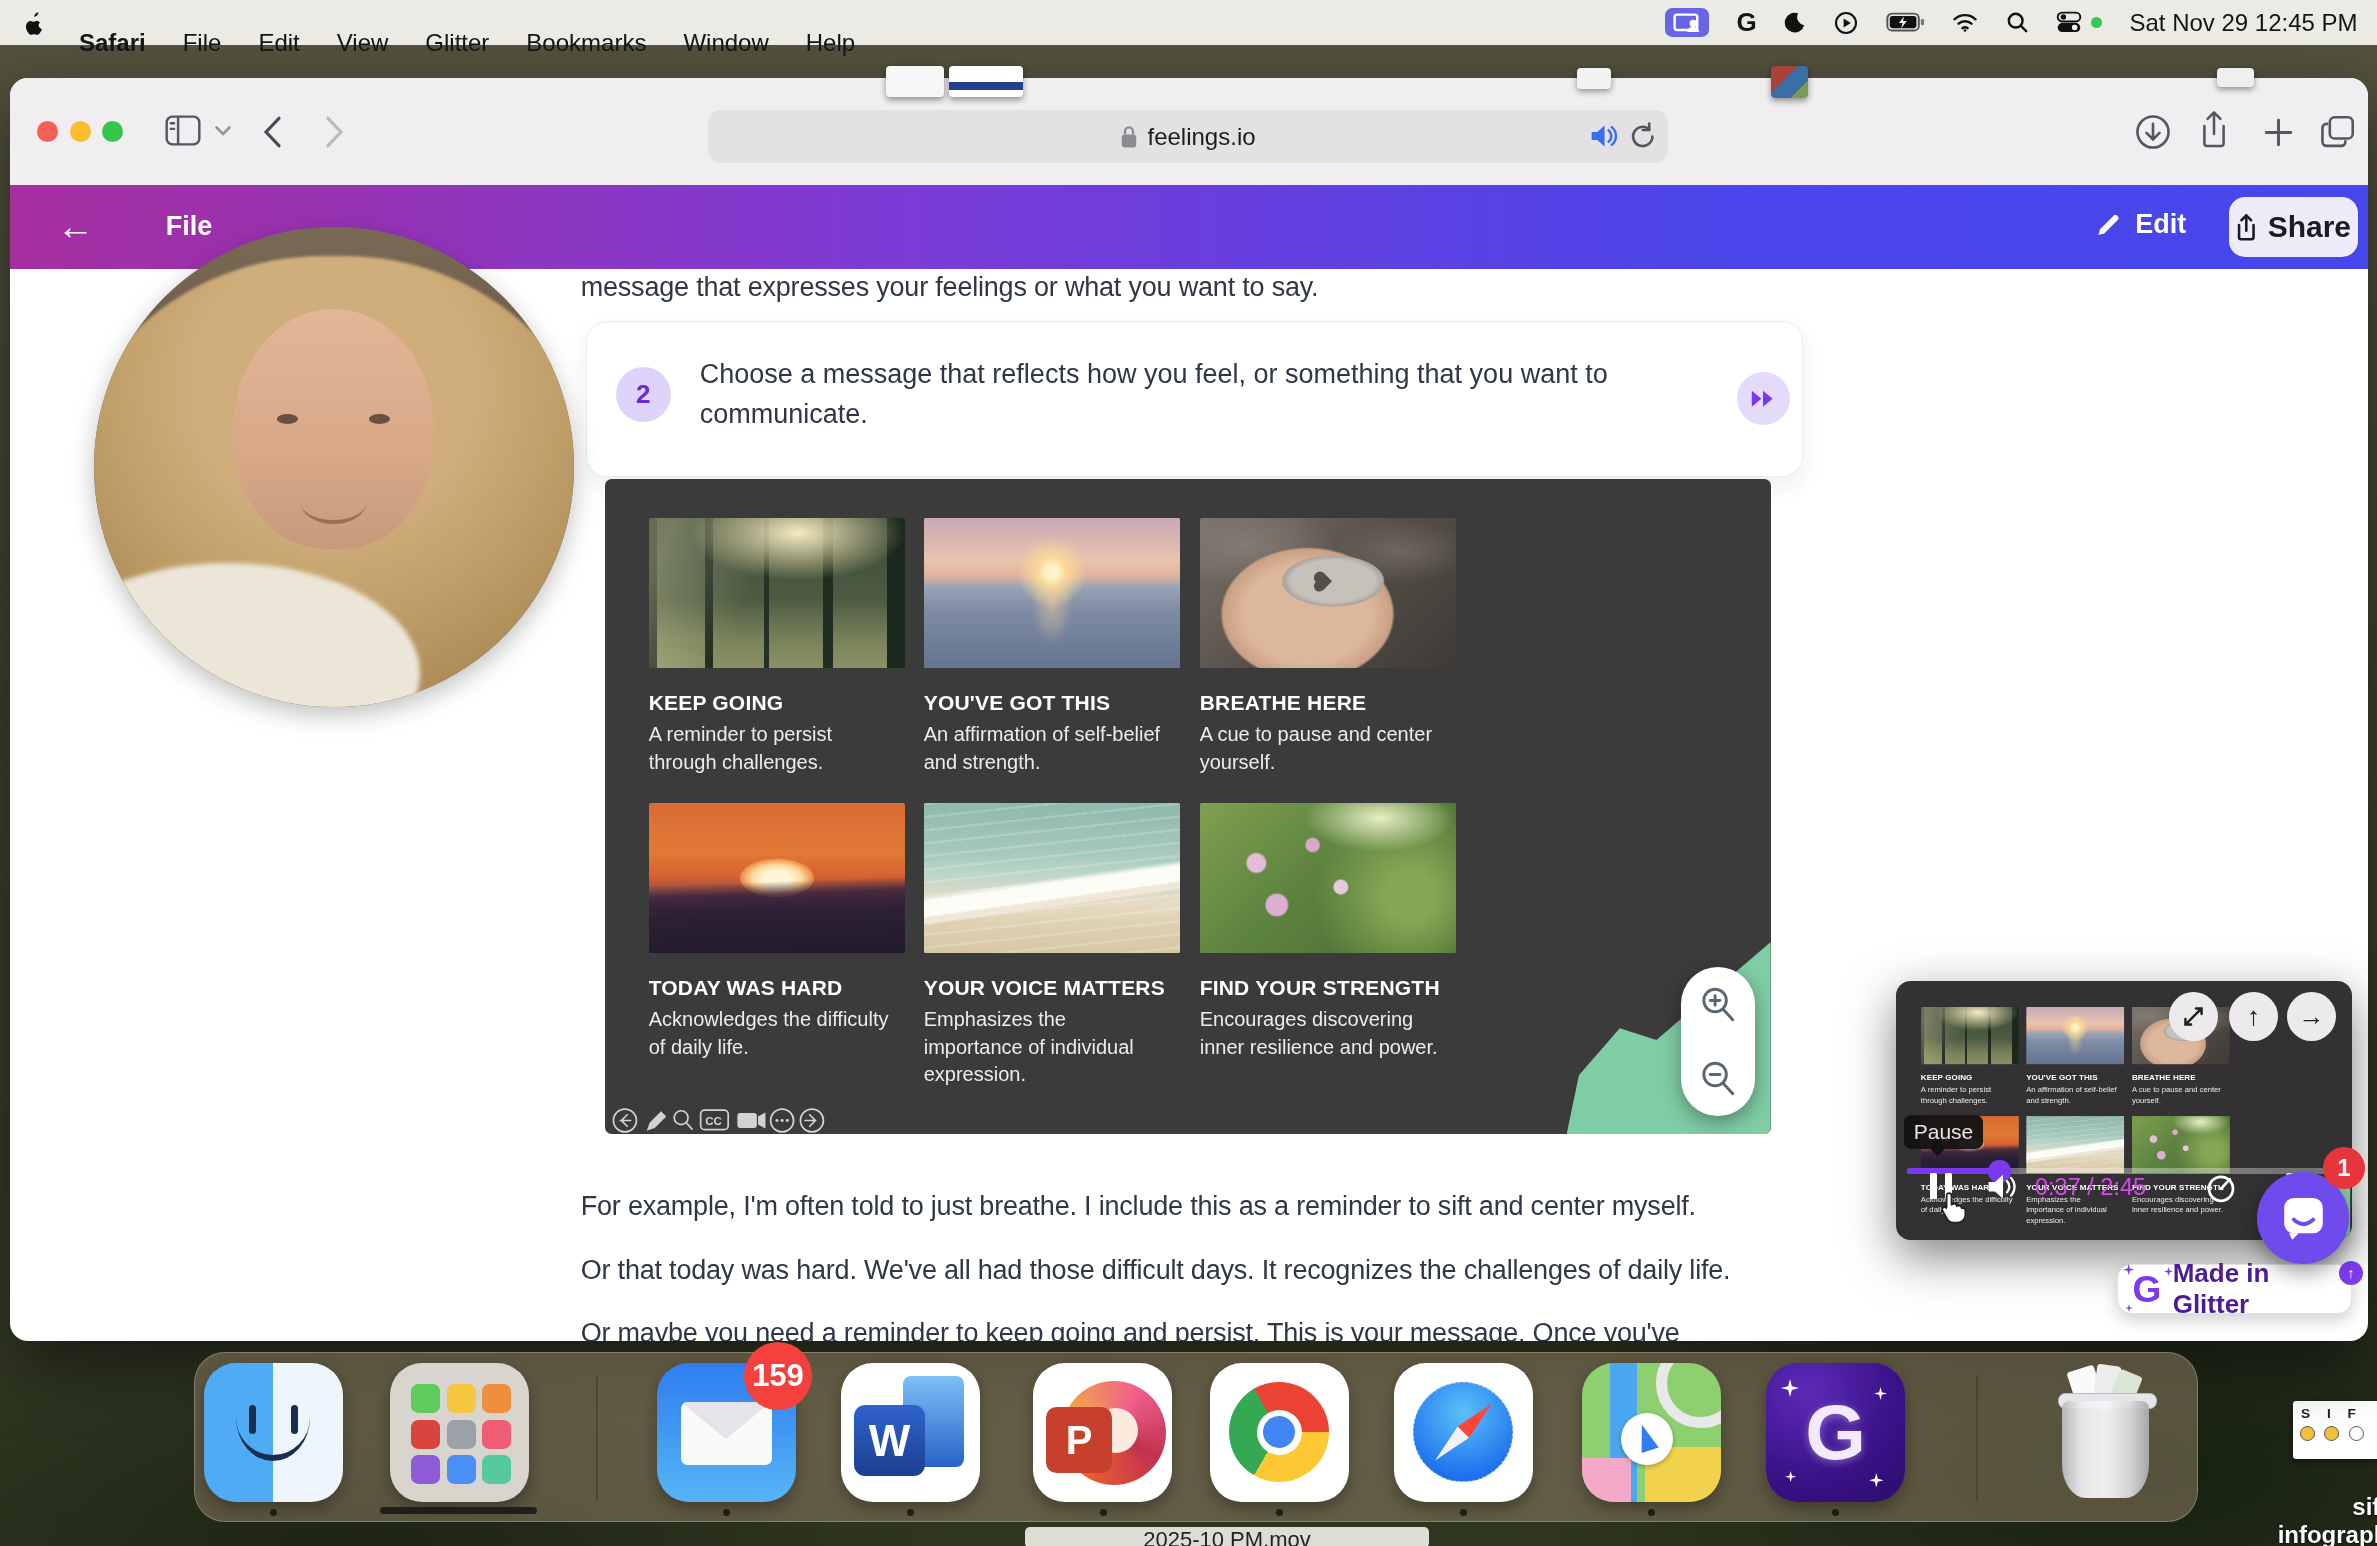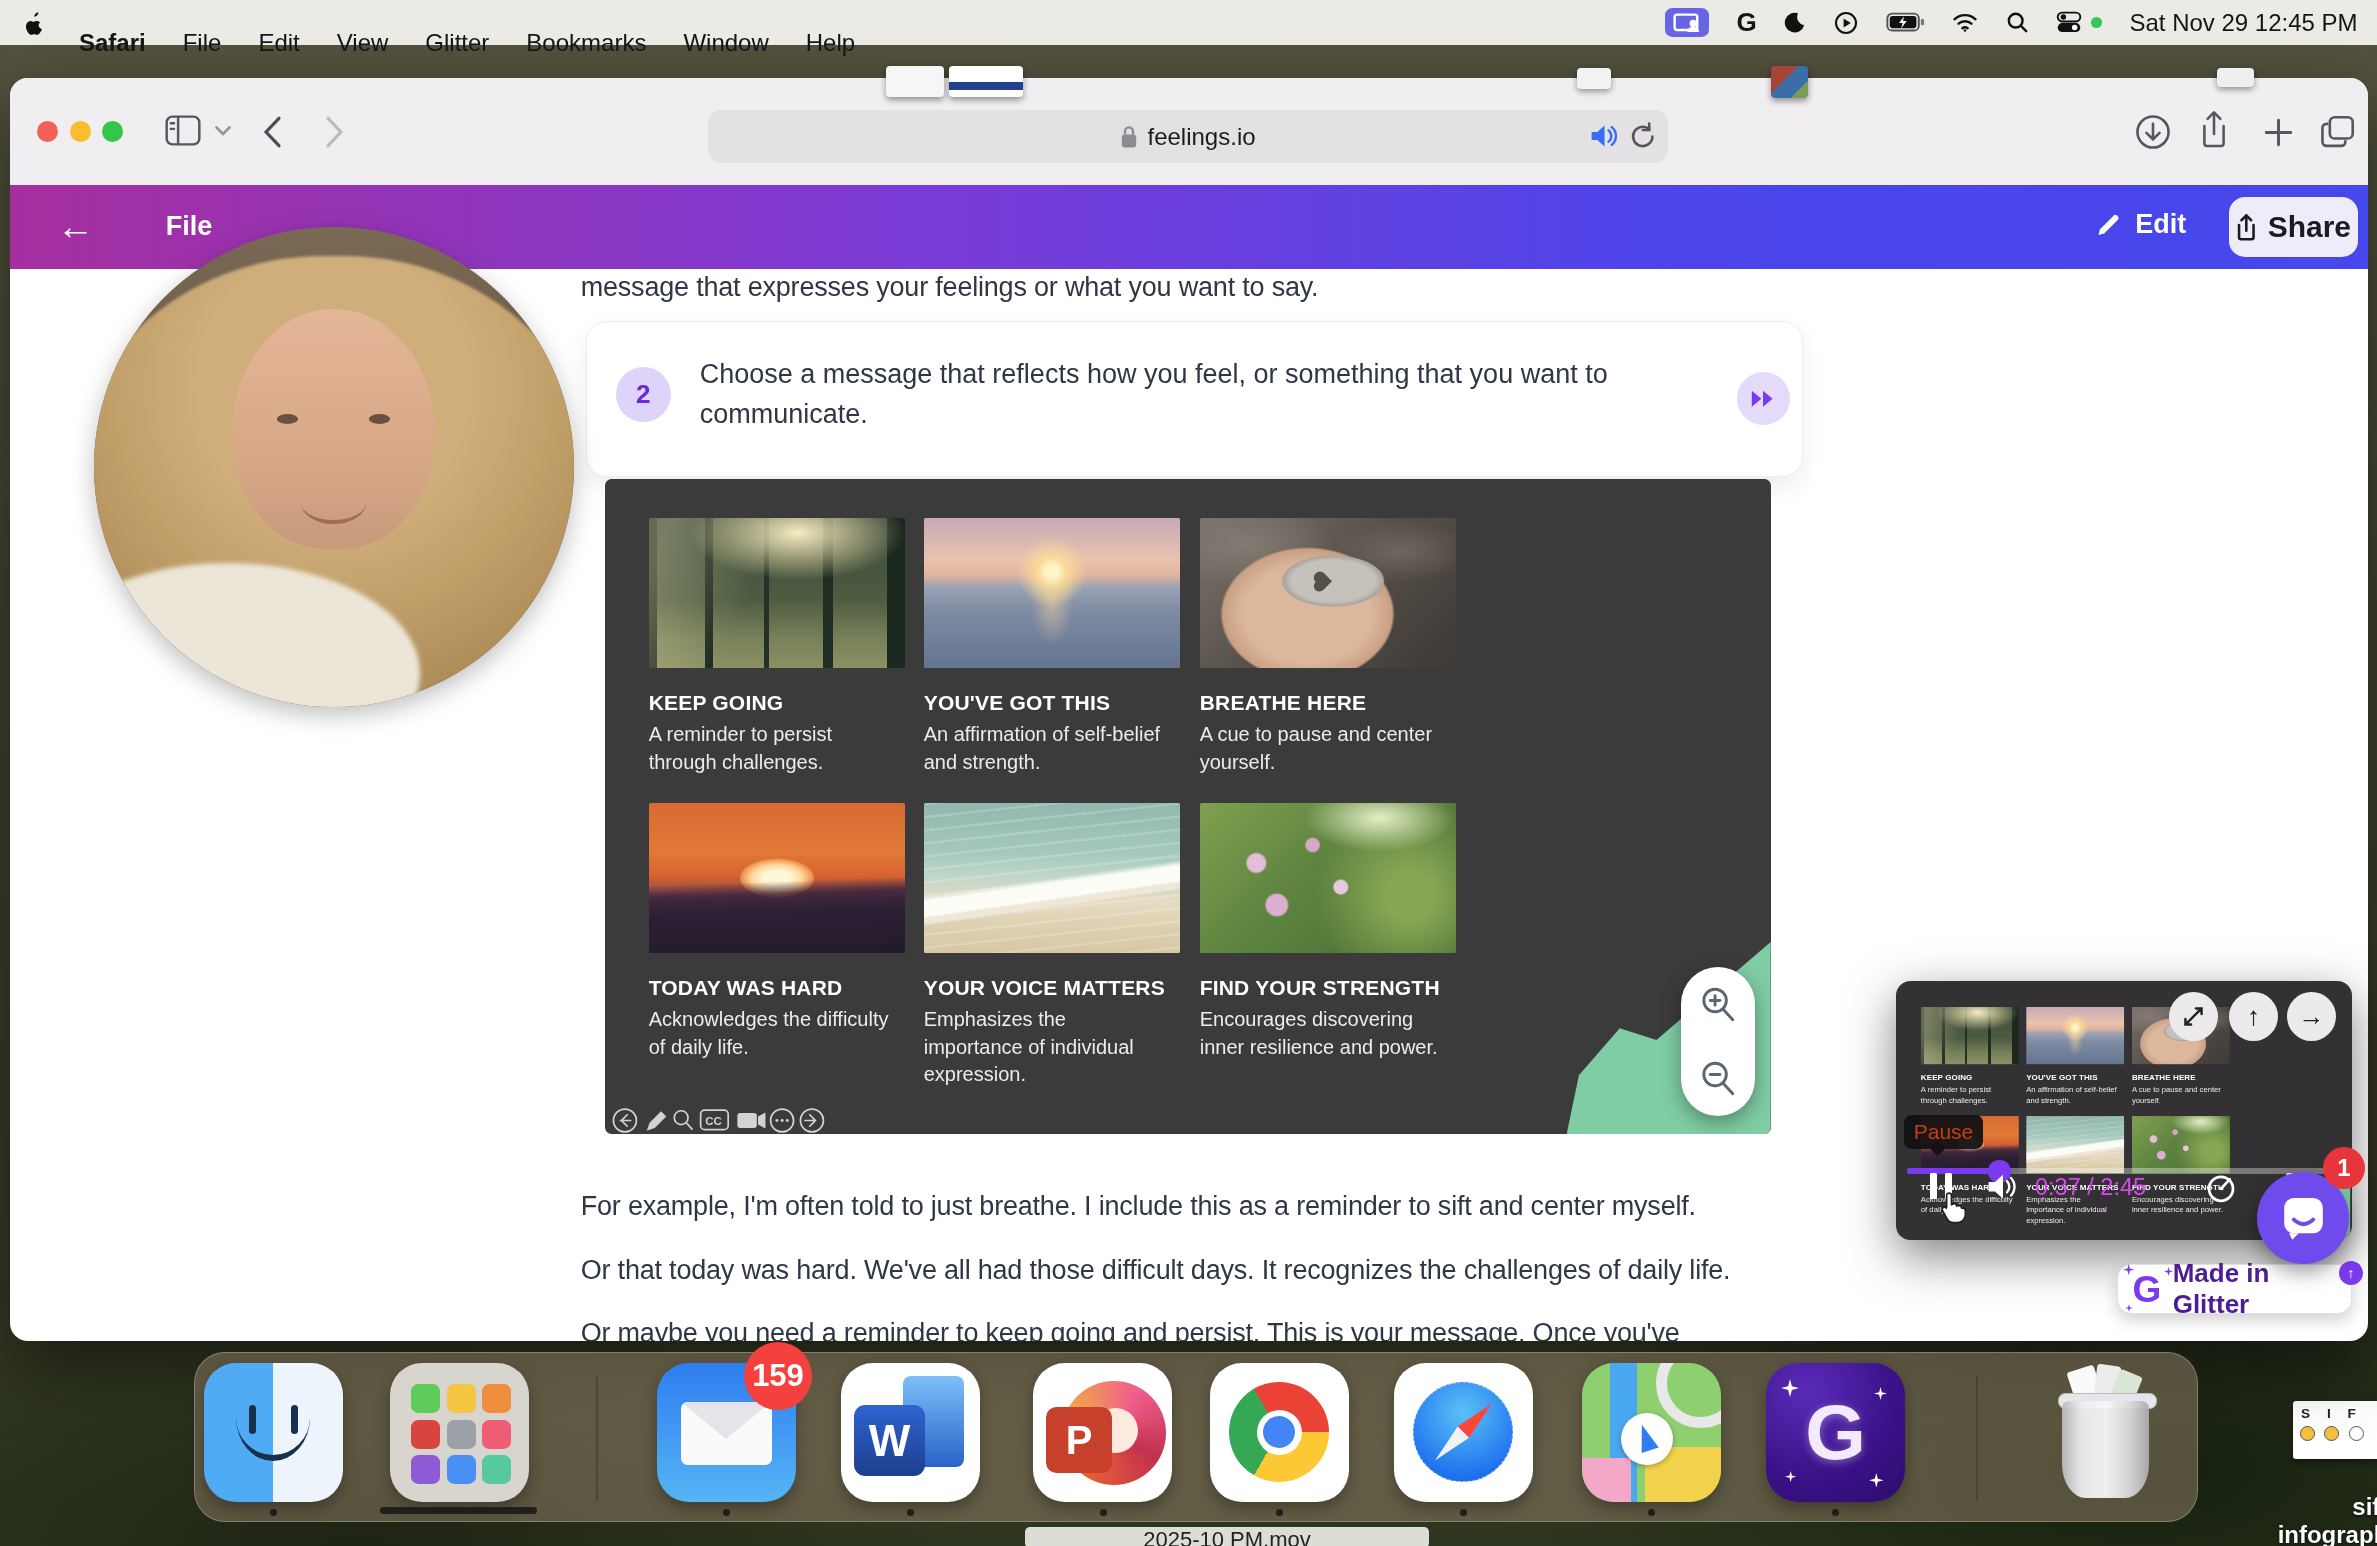--- a/index.html
+++ b/index.html
@@ -81,21 +81,21 @@
     background:radial-gradient(circle at 50% 26%, #cfae7c 0 30%, #c2a06a 48%, #ab8a56 72%, #97763f 100%);
     filter:blur(1.6px);}
   .pp-sweater{position:absolute;left:-12%;bottom:-16%;width:80%;height:46%;border-radius:50%;background:#ece6d8;filter:blur(2.4px);}
   .pp-face{position:absolute;left:29%;top:17%;width:42%;height:50%;border-radius:50% 50% 46% 46%;
     background:linear-gradient(180deg,#e3b697 0%,#d8a888 60%,#c79a7c 100%);}
   .pp-eye{position:absolute;top:44%;width:21px;height:9.7px;border-radius:50%;background:rgba(70,50,40,.75);}
   .pp-smile{position:absolute;left:34%;top:72%;width:32%;height:16%;border-radius:50%;border-bottom:4.9px solid rgba(130,75,65,.6);}
   
   #player{left:1896px;top:981px;width:456px;height:259px;background:#343134;border-radius:14.6px;overflow:hidden;box-shadow:0 16px 49px rgba(0,0,0,.5);z-index:70;}
   .pcircle{position:absolute;width:49px;height:49px;border-radius:50%;background:#edeaed;display:flex;align-items:center;justify-content:center;color:#222;font-size:26px;}
-  #tooltip{left:8px;top:134px;width:79px;height:34px;background:rgba(18,17,20,.95);border-radius:7.3px;color:#c2410c;font-size:21px;display:flex;align-items:center;justify-content:center;}
+  #tooltip{left:8px;top:134px;width:79px;height:34px;background:rgba(18,17,20,.95);border-radius:7.3px;color:#e5e5e5;font-size:21px;display:flex;align-items:center;justify-content:center;}
   #tooltip::after{content:"";position:absolute;left:27.5px;bottom:-5.7px;width:11.3px;height:11.3px;background:rgba(18,17,20,.95);transform:rotate(45deg);}
   
   #madebadge{left:2117px;top:1264px;width:235px;height:50px;background:#fff;border:0.8px solid #e2e0e6;border-radius:14.6px;box-shadow:0 6.5px 16px rgba(0,0,0,.18);z-index:72;}
   #chatbtn{left:2257px;top:1172px;width:92px;height:92px;border-radius:50%;background:#6f4bee;z-index:80;box-shadow:0 8px 21px rgba(0,0,0,.4);display:flex;align-items:center;justify-content:center;}
   #chatbadge{left:2323px;top:1147px;width:42px;height:42px;border-radius:50%;background:#e8353c;color:#fff;font-weight:700;font-size:24px;display:flex;align-items:center;justify-content:center;z-index:85;}
   #dock{left:194px;top:1352px;width:2002px;height:168px;border-radius:31px;background:rgba(150,132,105,.50);border:1.2px solid rgba(255,255,255,.25);z-index:90;}
   .tile{position:absolute;top:1363px;width:139px;height:139px;border-radius:32px;z-index:95;box-shadow:0 6.5px 14.6px rgba(0,0,0,.30);}
   .dot{position:absolute;top:1509px;width:7.3px;height:7.3px;border-radius:50%;background:rgba(20,20,20,.85);z-index:95;}
   .dsep{position:absolute;top:1375px;width:2.4px;height:126px;background:rgba(50,42,32,.38);z-index:95;}
   .lpcell{position:absolute;width:29px;height:29px;border-radius:7.3px;}

